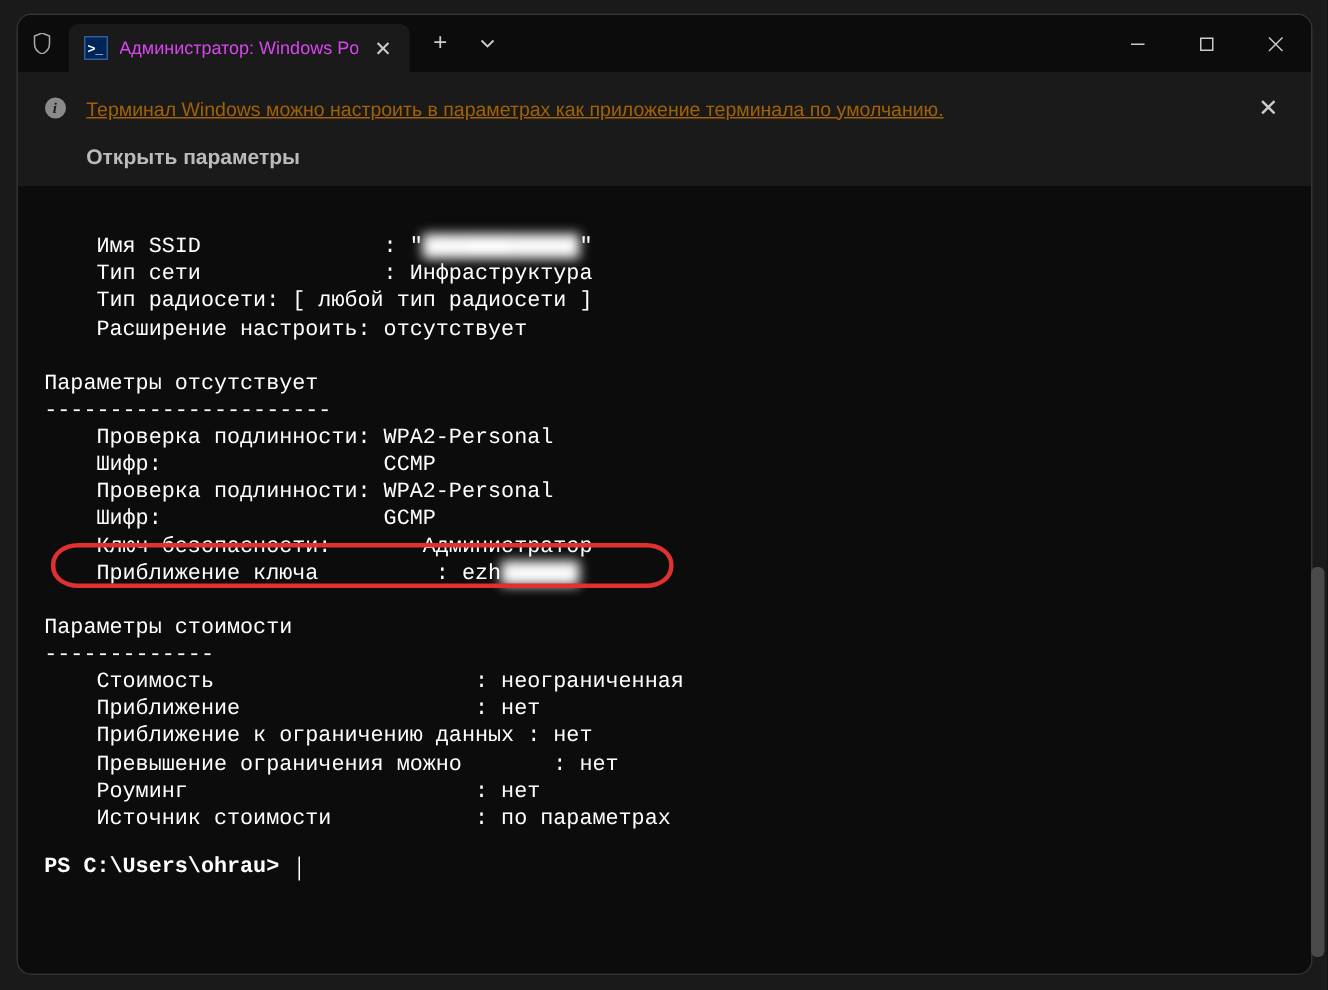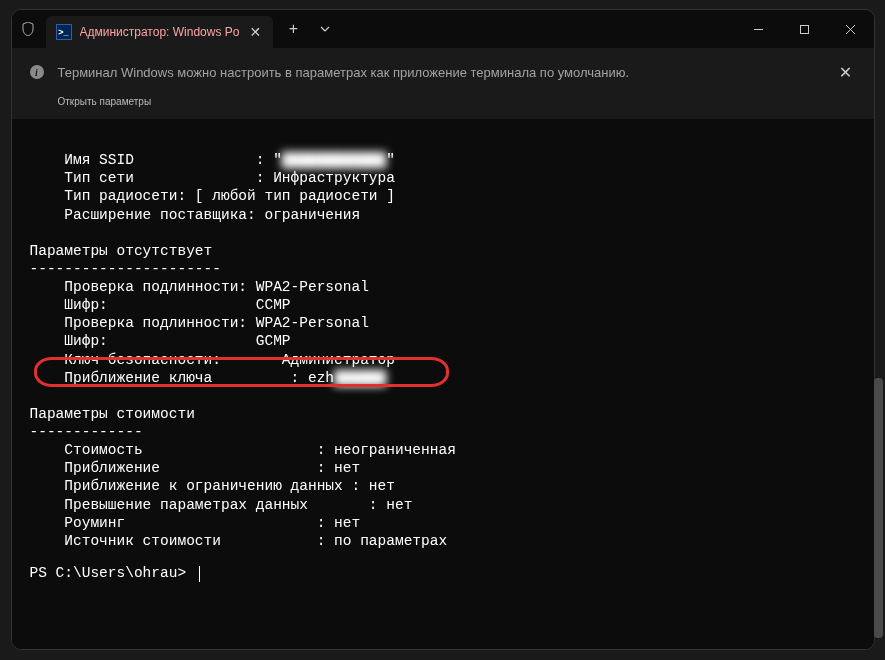--- a/index.html
+++ b/index.html
@@ -58,21 +58,21 @@
       border: 1px solid #2e5f9e;
       margin-right: 8px;
       display: flex;
       align-items: center;
       justify-content: center;
       color: #fff;
       font-size: 9px;
       font-weight: bold;
     }
     .tab-title {
-      color: #fca5a5;
+      color: #d946ef;
       font-size: 12px;
       white-space: nowrap;
       overflow: hidden;
       text-overflow: ellipsis;
       flex: 1;
       margin-right: 8px;
     }
     .tab-close {
       color: #ccc;
       font-size: 14px;
@@ -135,41 +135,43 @@
       display: flex;
       align-items: center;
       justify-content: center;
       color: #1a1a1a;
       font-size: 10px;
       font-weight: bold;
       font-style: italic;
       font-family: Georgia, serif;
     }
     .info-text {
-      color: #a3a3a3;
+      color: #a16207;
       font-size: 13px;
       flex: 1;
+      text-decoration: underline;
     }
     .info-close {
       color: #ccc;
       font-size: 16px;
       width: 20px;
       height: 20px;
       display: flex;
       align-items: center;
       justify-content: center;
       cursor: pointer;
       margin-left: 10px;
     }
     .info-link {
       color: #bbb;
-      font-size: 10px;
+      font-size: 14px;
       margin-top: 14px;
       margin-left: 28px;
       cursor: pointer;
+      font-weight: bold;
     }
     .terminal {
       flex: 1;
       background: #0c0c0c;
       padding: 14px 18px;
       font-family: 'Consolas', 'Courier New', monospace;
       font-size: 14.5px;
       color: #ffffff;
       line-height: 1.25;
       white-space: pre;
@@ -183,20 +185,21 @@
     .highlight-box {
       position: absolute;
       border: 3px solid #e03030;
       border-radius: 18px / 14px;
       pointer-events: none;
     }
     .prompt-line {
       margin-top: 14px;
       display: flex;
       align-items: flex-end;
+      font-weight: bold;
     }
     .cursor {
       display: inline-block;
       width: 1px;
       height: 16px;
       background: #fff;
       margin-left: 4px;
       vertical-align: middle;
     }
     .scrollbar {
@@ -264,37 +267,37 @@
       <span class="info-text">Терминал Windows можно настроить в параметрах как приложение терминала по умолчанию.</span>
       <span class="info-close">✕</span>
     </div>
     <div class="info-link">Открыть параметры</div>
   </div>
 
   <div class="terminal">
 <span>    Имя SSID              : "</span><span class="blurred">████████████</span><span>"</span>
 <span>    Тип сети              : Инфраструктура</span>
 <span>    Тип радиосети: [ любой тип радиосети ]</span>
-<span>    Расширение поставщика: ограничения</span>
+<span>    Расширение настроить: отсутствует</span>
 
 <span>Параметры отсутствует</span>
 <span>----------------------</span>
 <span>    Проверка подлинности: WPA2-Personal</span>
 <span>    Шифр:                 CCMP</span>
 <span>    Проверка подлинности: WPA2-Personal</span>
 <span>    Шифр:                 GCMP</span>
 <span>    Ключ безопасности:       Администратор</span>
 <span>    Приближение ключа         : ezh</span><span class="blurred">██████</span>
 
 <span>Параметры стоимости</span>
 <span>-------------</span>
 <span>    Стоимость                    : неограниченная</span>
 <span>    Приближение                  : нет</span>
 <span>    Приближение к ограничению данных : нет</span>
-<span>    Превышение параметрах данных       : нет</span>
+<span>    Превышение ограничения можно       : нет</span>
 <span>    Роуминг                      : нет</span>
 <span>    Источник стоимости           : по параметрах</span>
 <div class="prompt-line"><span>PS C:\Users\ohrau&gt; </span><span class="cursor"></span></div>
 <div class="highlight-box" style="left:22px; top:238px; width:415px; height:30px;"></div>
   </div>
 </div>
 
 <div class="scrollbar">
   <div class="scrollbar-thumb"></div>
 </div>

